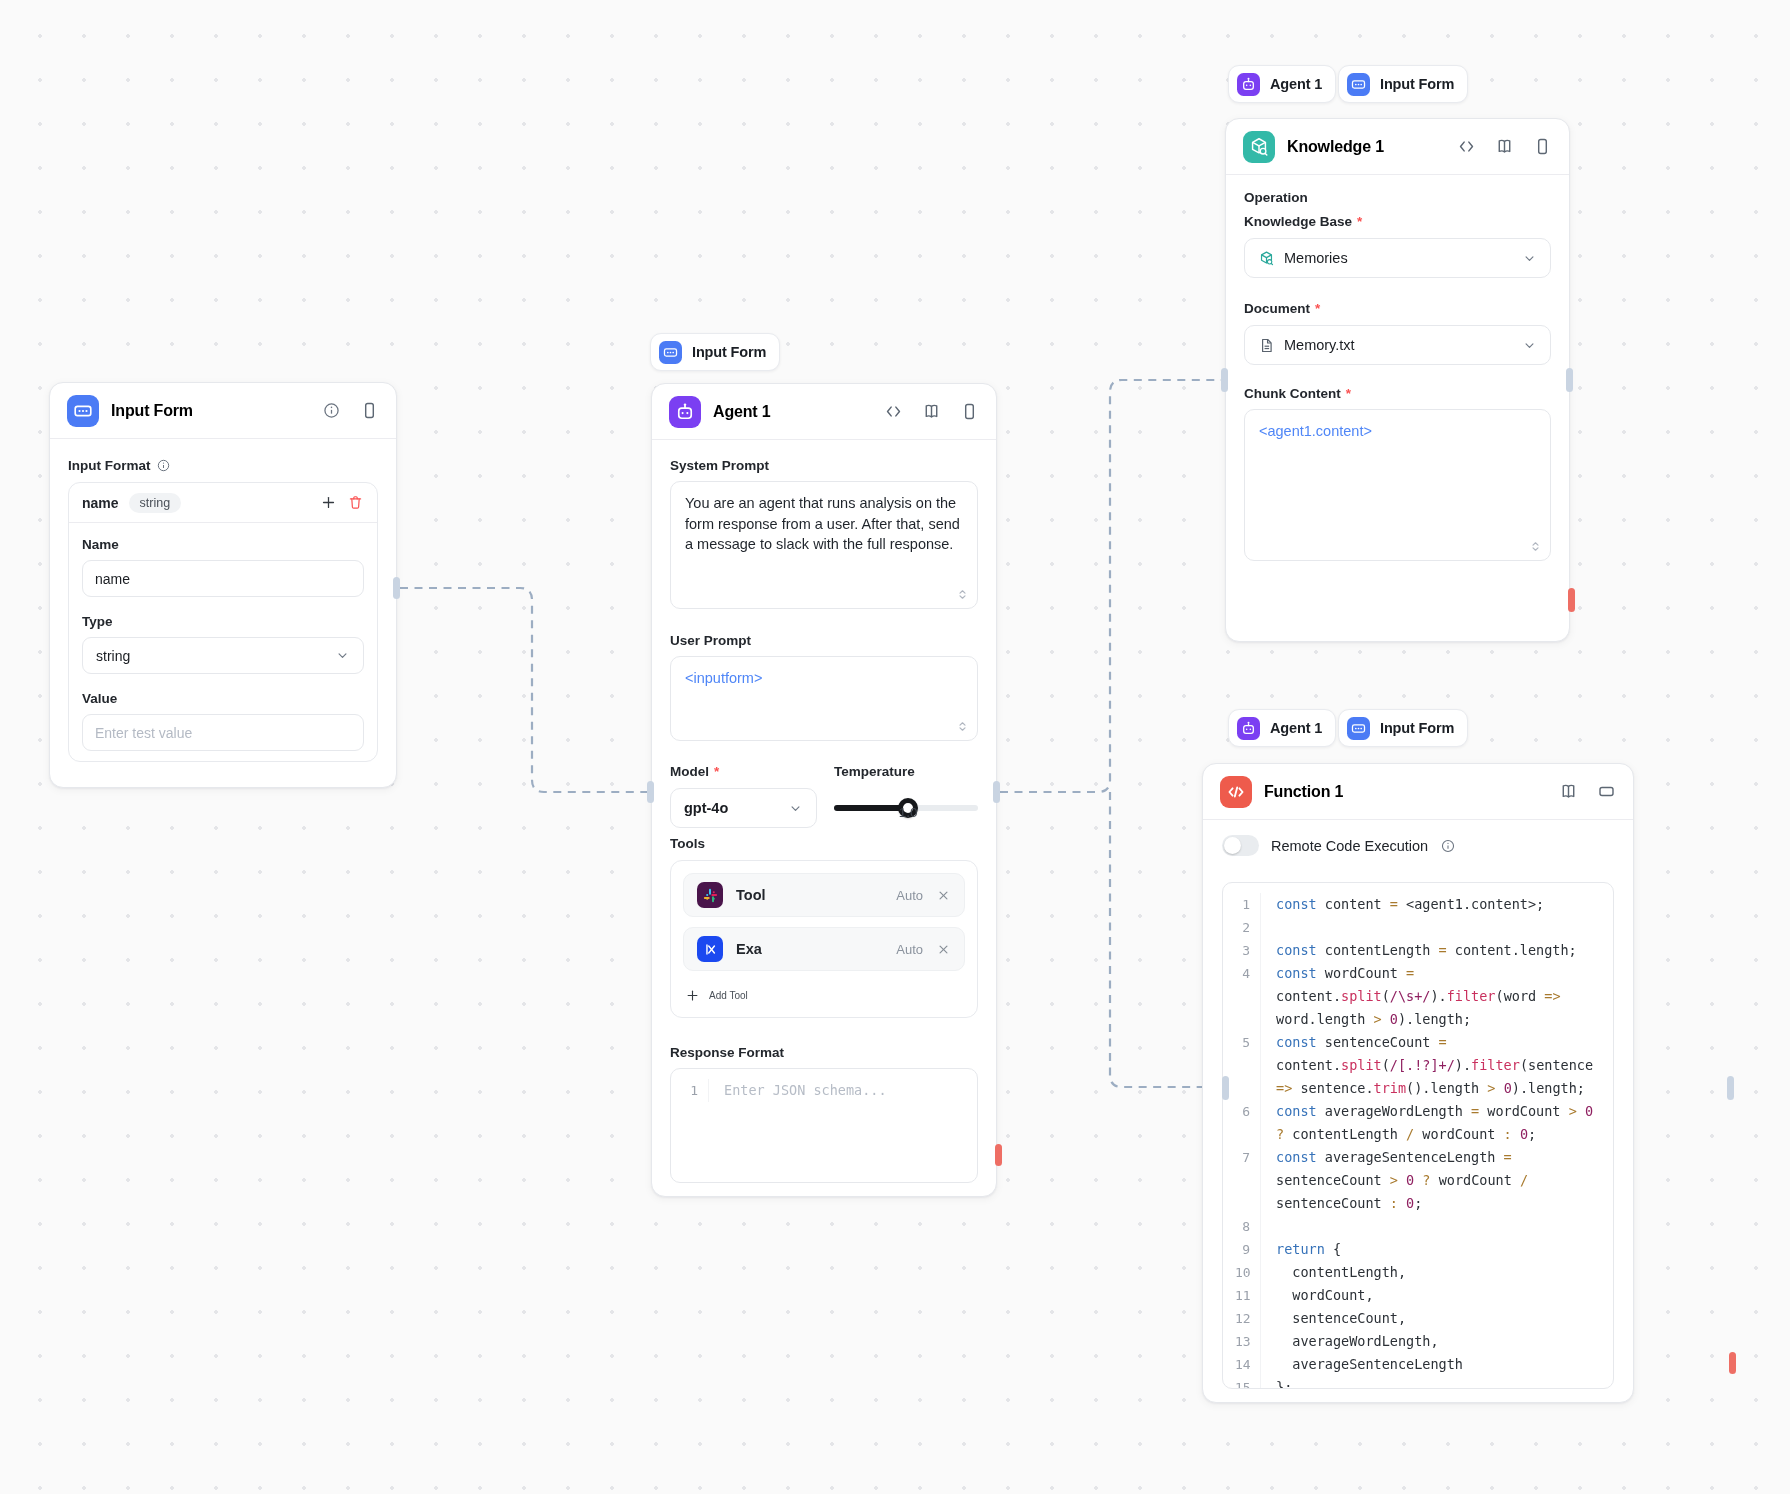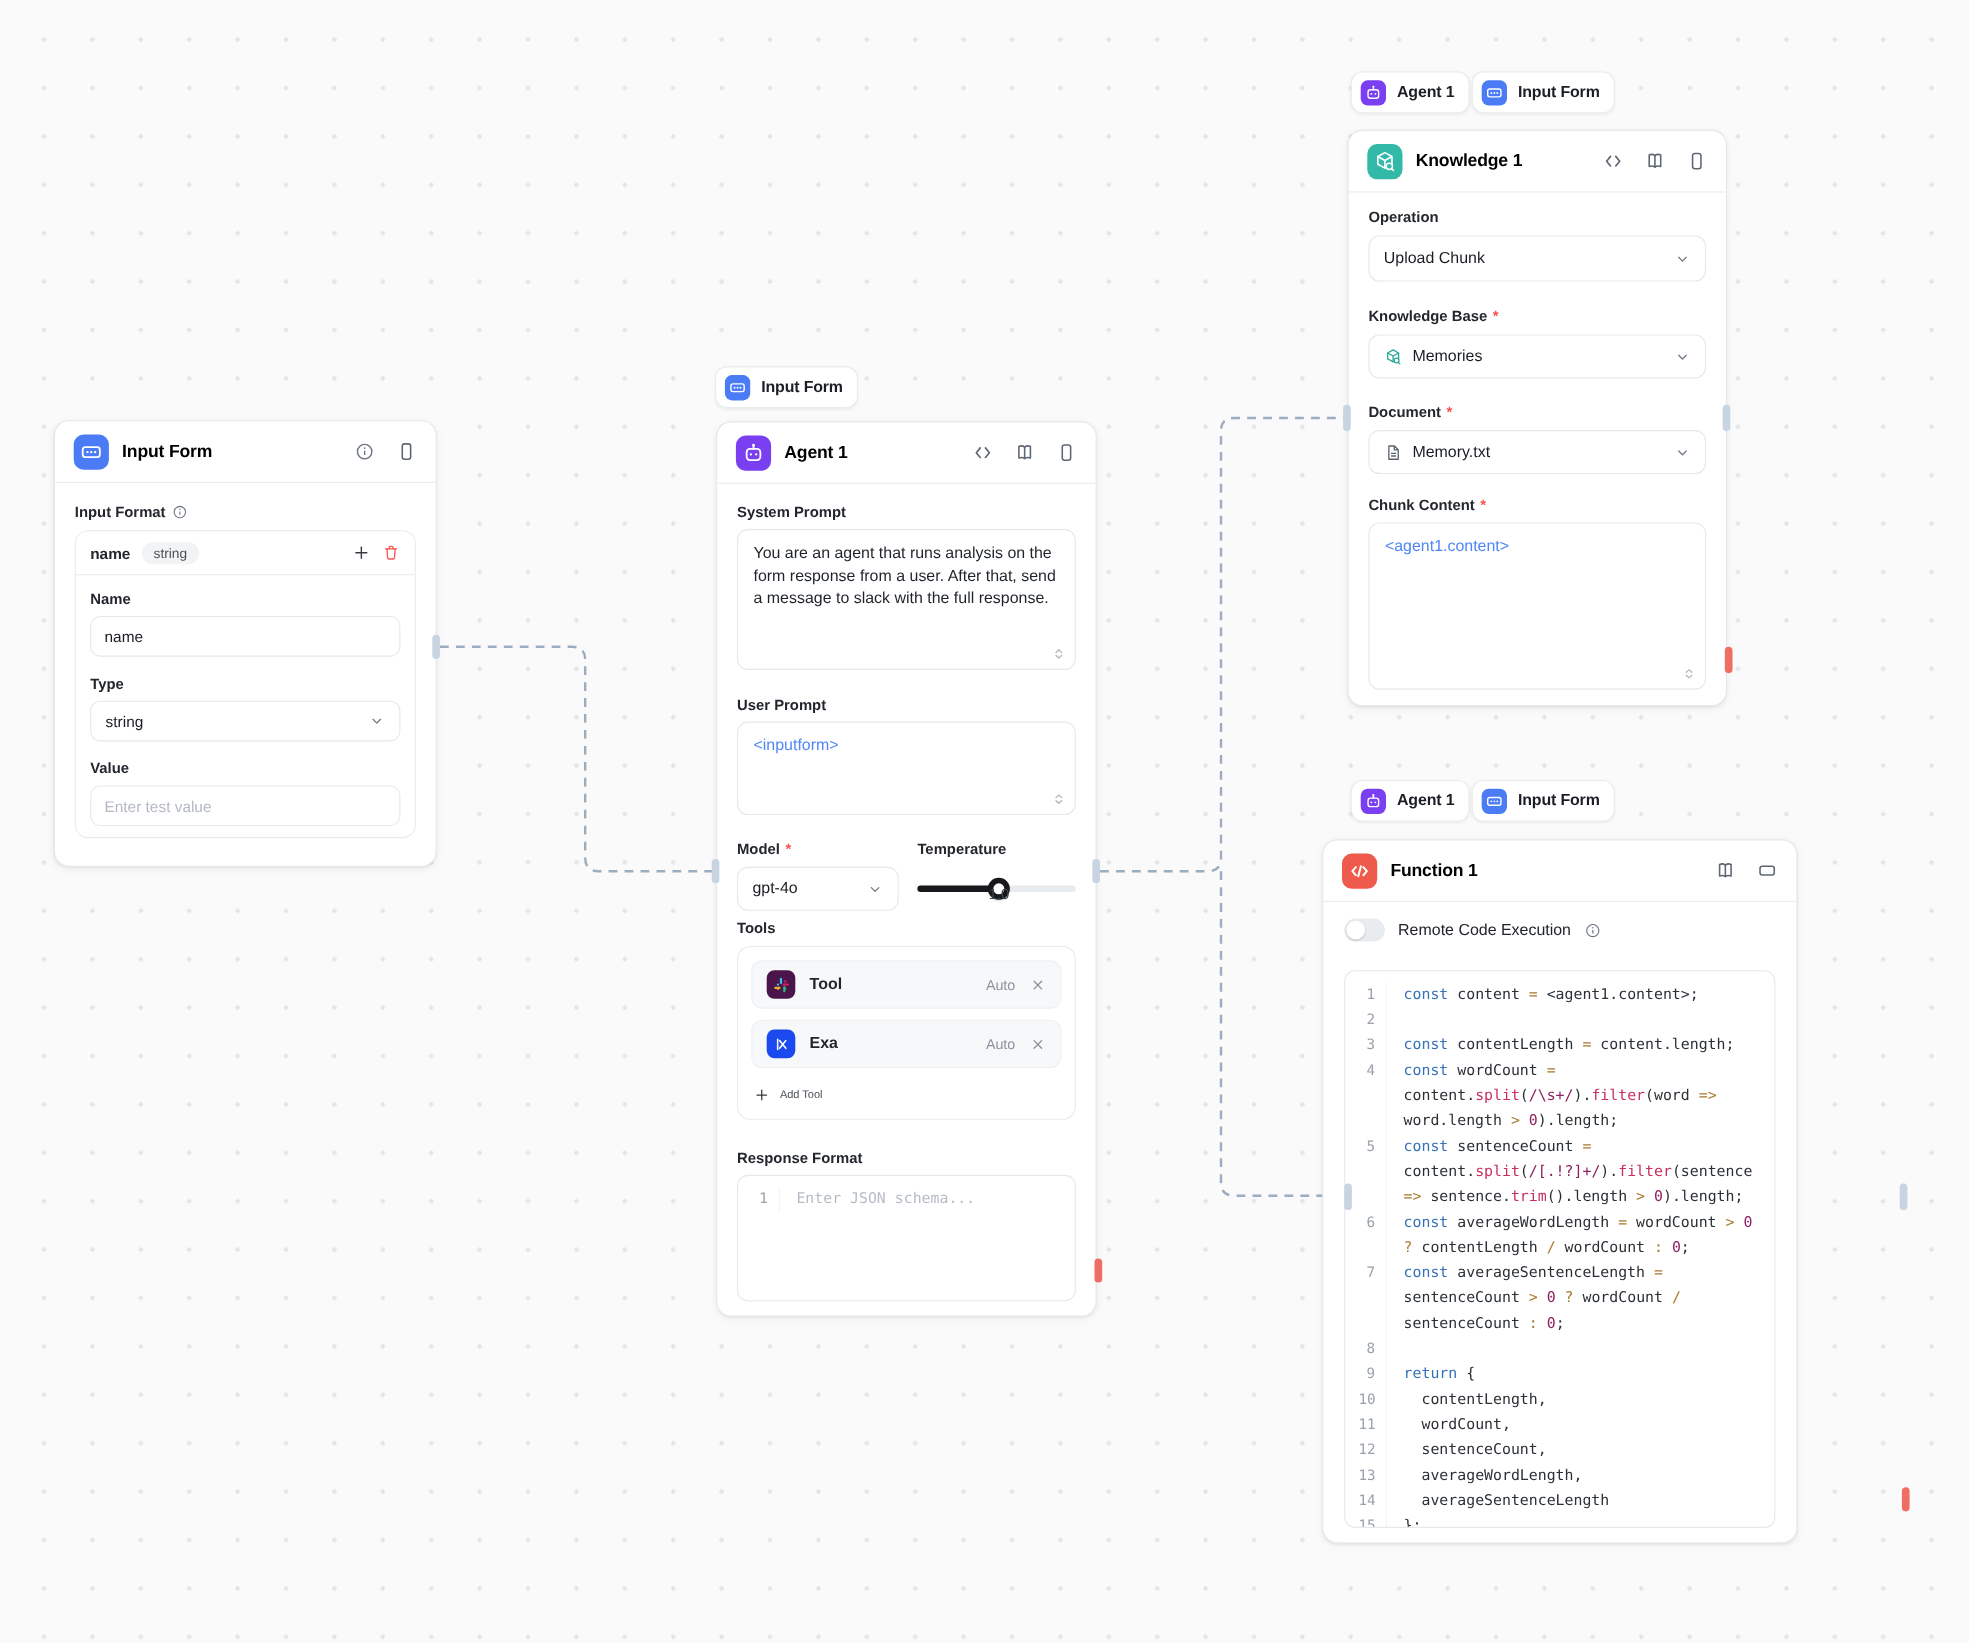--- a/index.html
+++ b/index.html
@@ -61,21 +61,21 @@
   .if-fields .grp { margin-bottom:17px; }
   .if-fields .tinput { height:37px; border-radius:9px; font-size:14px; }
   input.tinput { width:100%; outline:none; font-family:"Liberation Sans",sans-serif; display:block; padding:0 12px; }
   input.tinput::placeholder { color:#b4bac4; }
   
   .ag-ta1 { height:128px; margin-bottom:24px; }
   .ag-ta2 { height:85px; margin-bottom:23px; }
   .mt-row { display:flex; gap:17px; margin-bottom:8px;text-align:center; }
   .mt-col { display:flex; flex-direction:column; }
   .mt-col .fld-label { margin-bottom:9px; }
-  .model-sel { width:147px; }
+  .model-sel { width:147px;font-weight:bold; }
   .temp { width:146px; position:relative; }
   .slider { position:relative; height:40px; display:flex; align-items:center; }
   .slider .track { width:100%; height:6px; border-radius:99px; background:#e9ecef; position:relative; }
   .slider .fill { position:absolute; left:0; top:0; bottom:0; width:51.5%; background:#16181b; border-radius:99px; }
   .slider .thumb { position:absolute; left:51.5%; top:50%; transform:translate(-50%,-50%); width:20px; height:20px; background:#fff; border:5px solid #16181b; border-radius:50%; box-shadow:0 1px 2px rgba(0,0,0,.15); cursor:pointer; }
   .temp-val { position:absolute; left:51.5%; transform:translateX(-50%); top:41px; font-size:13.5px; color:#3f454d; }
   .tools-box { border:1px solid #e8eaee; border-radius:12px; padding:12px 12px 8px 12px; margin-top:9px; }
   .tool-row { background:#f7f8f9; border:1px solid #eef0f2; border-radius:10px; height:44px; display:flex; align-items:center; gap:13px; padding:0 13px; margin-bottom:10px; cursor:pointer; }
   .tool-icon { width:26px; height:26px; border-radius:7px; display:flex; align-items:center; justify-content:center; flex:none; }
   .ic-slack { background:#4a154b; }
@@ -439,26 +439,20 @@
       <svg width="19" height="19" viewBox="0 0 24 24">
           <use href="#g-book"></use>
         </svg>
       <svg width="19" height="19" viewBox="0 0 24 24">
           <use href="#g-phone"></use>
         </svg>
     </span>
   </div>
   <div class="node-body" style="padding-top:15px">
     <div class="fld-label mb9">Operation</div>
-    <div class="sel mb24" style="height:42px">
-      <span>Upload Chunk</span>
-      <svg class="chev" width="15" height="15" viewBox="0 0 24 24">
-          <use href="#g-chev"></use>
-        </svg>
-    </div>
     <div class="fld-label mb9">
         <span>Knowledge Base</span>
         <span class="req">*</span>
       </div>
     <div class="sel mb23">
       <svg width="17" height="17" viewBox="0 0 24 24">
           <g fill="none" stroke="#2aa89b" stroke-width="1.7" stroke-linejoin="round">
             <path d="M12 3 19 6.9v7.6L12 18.4 5 14.5V6.9Z"></path>
             <path d="M5 6.9l7 3.9 7-3.9"></path>
             <path d="M12 10.8v7.6"></path>

